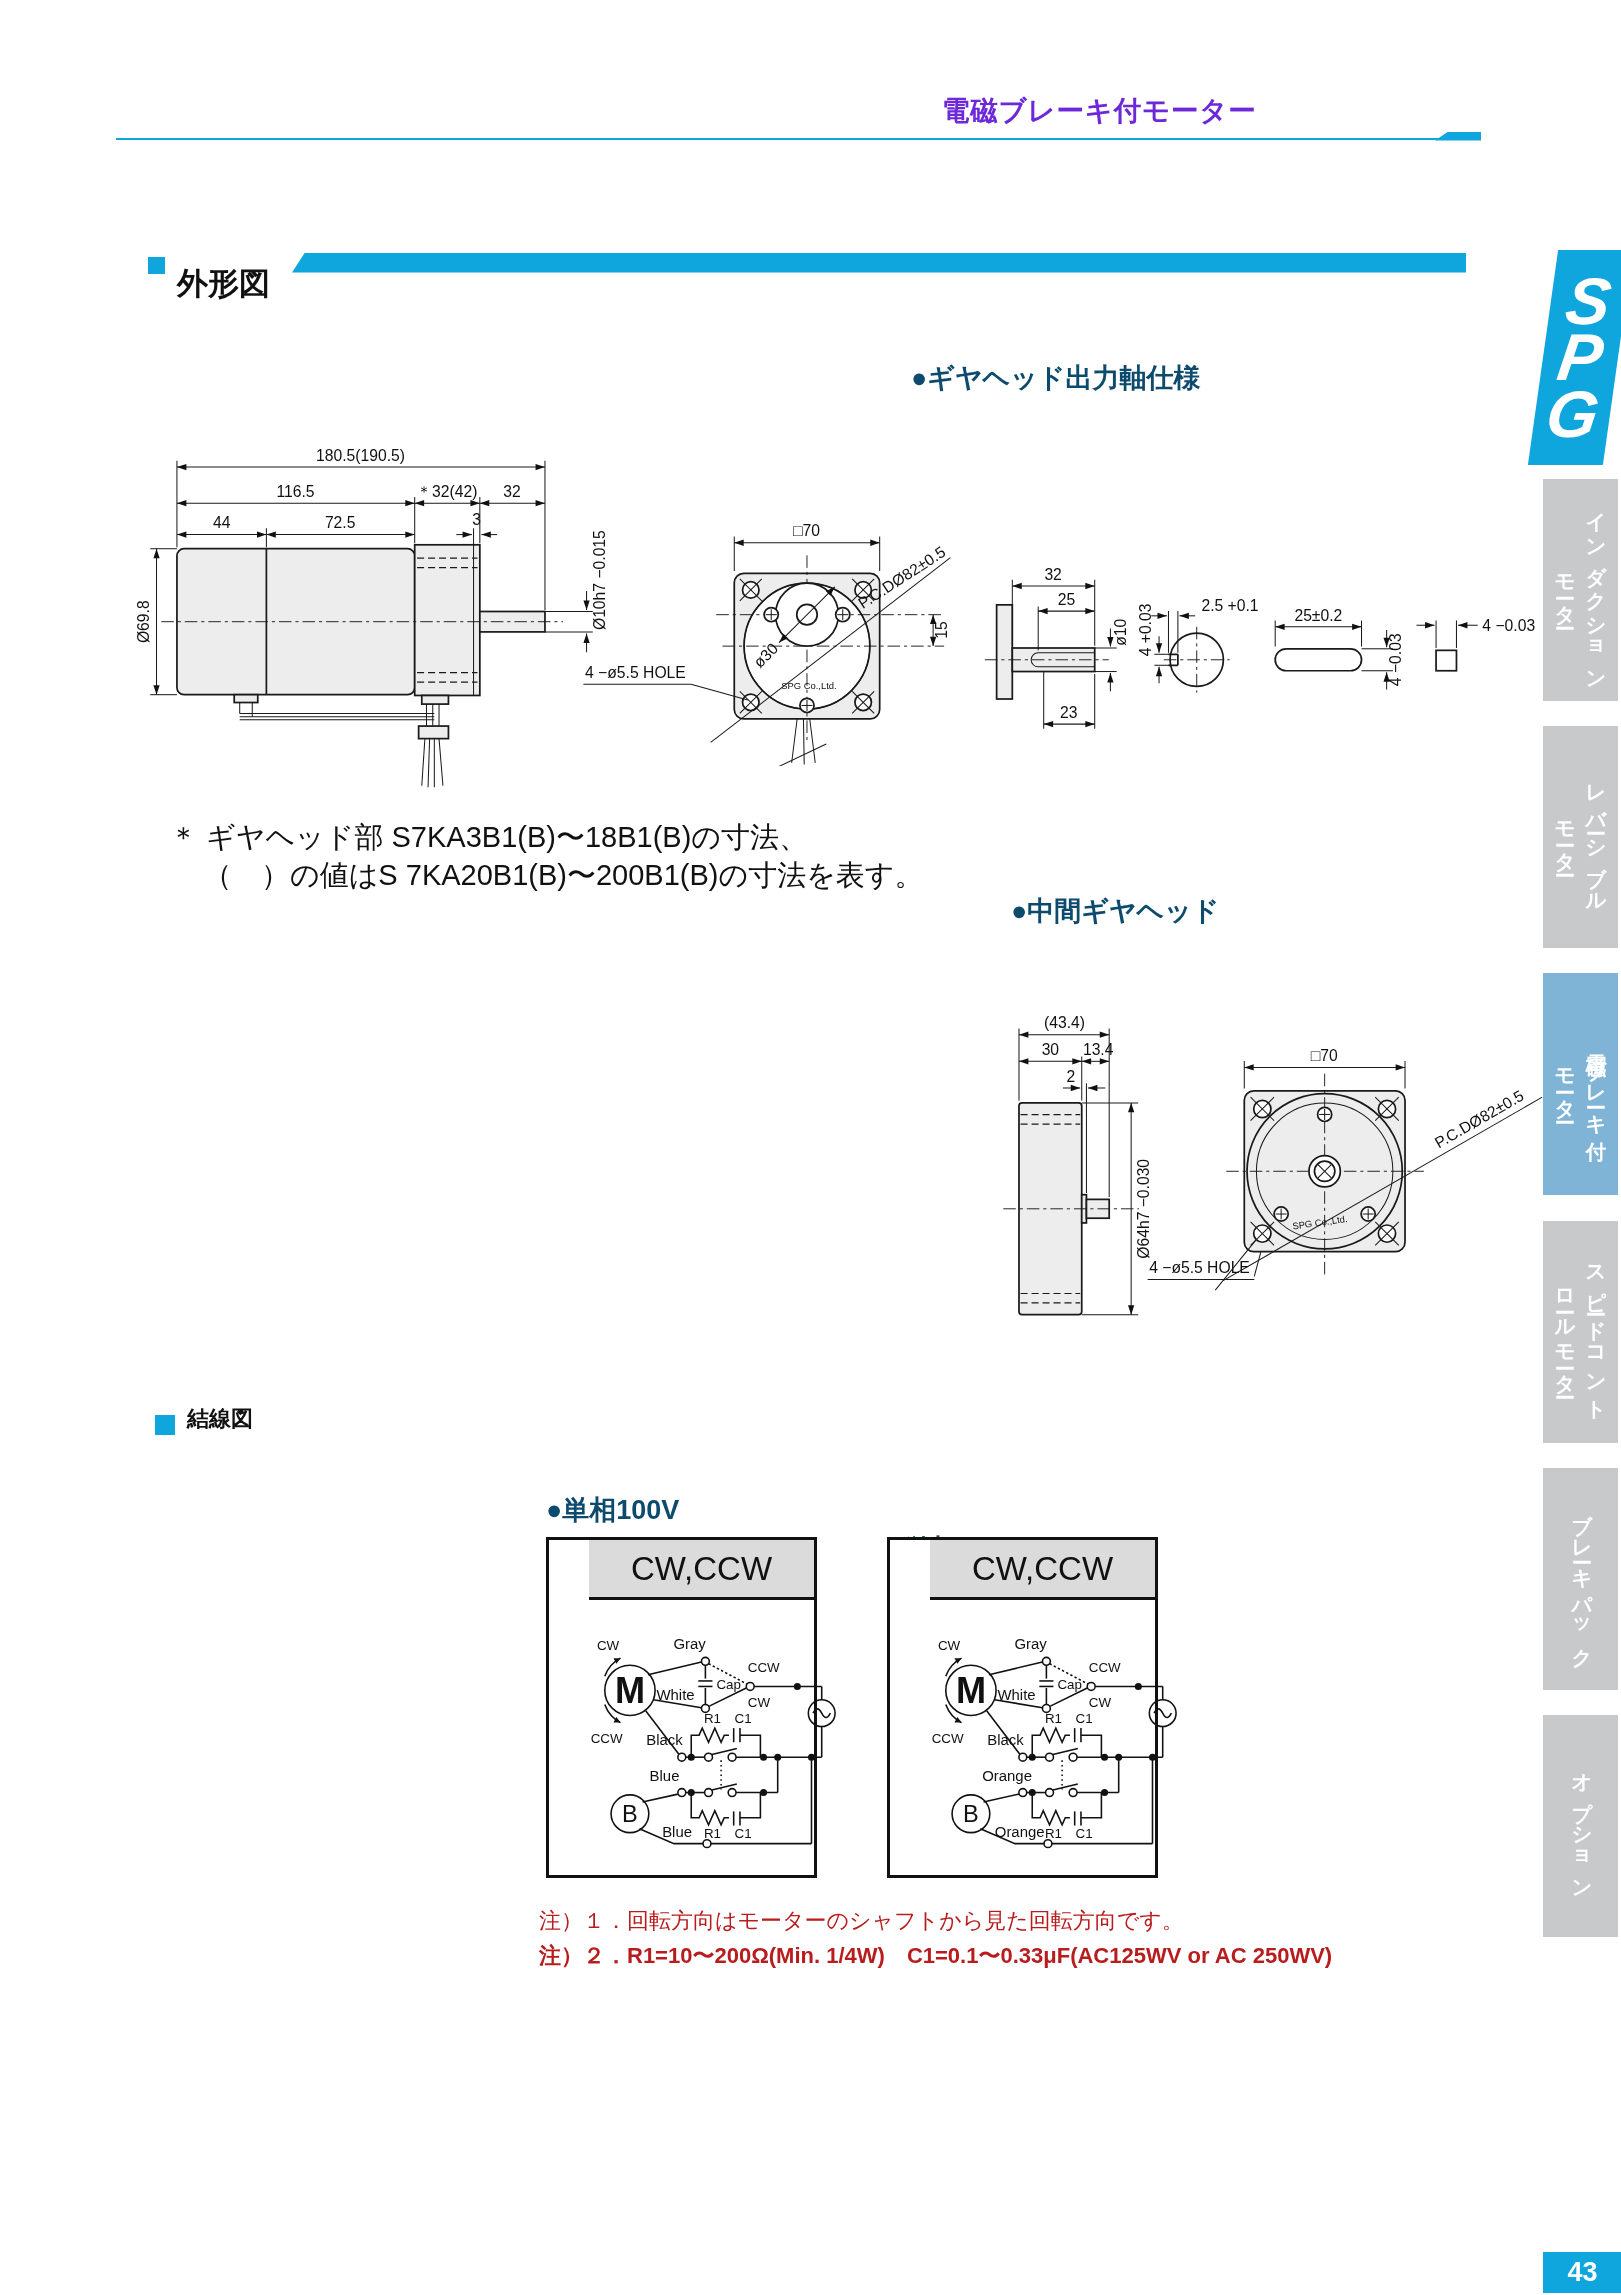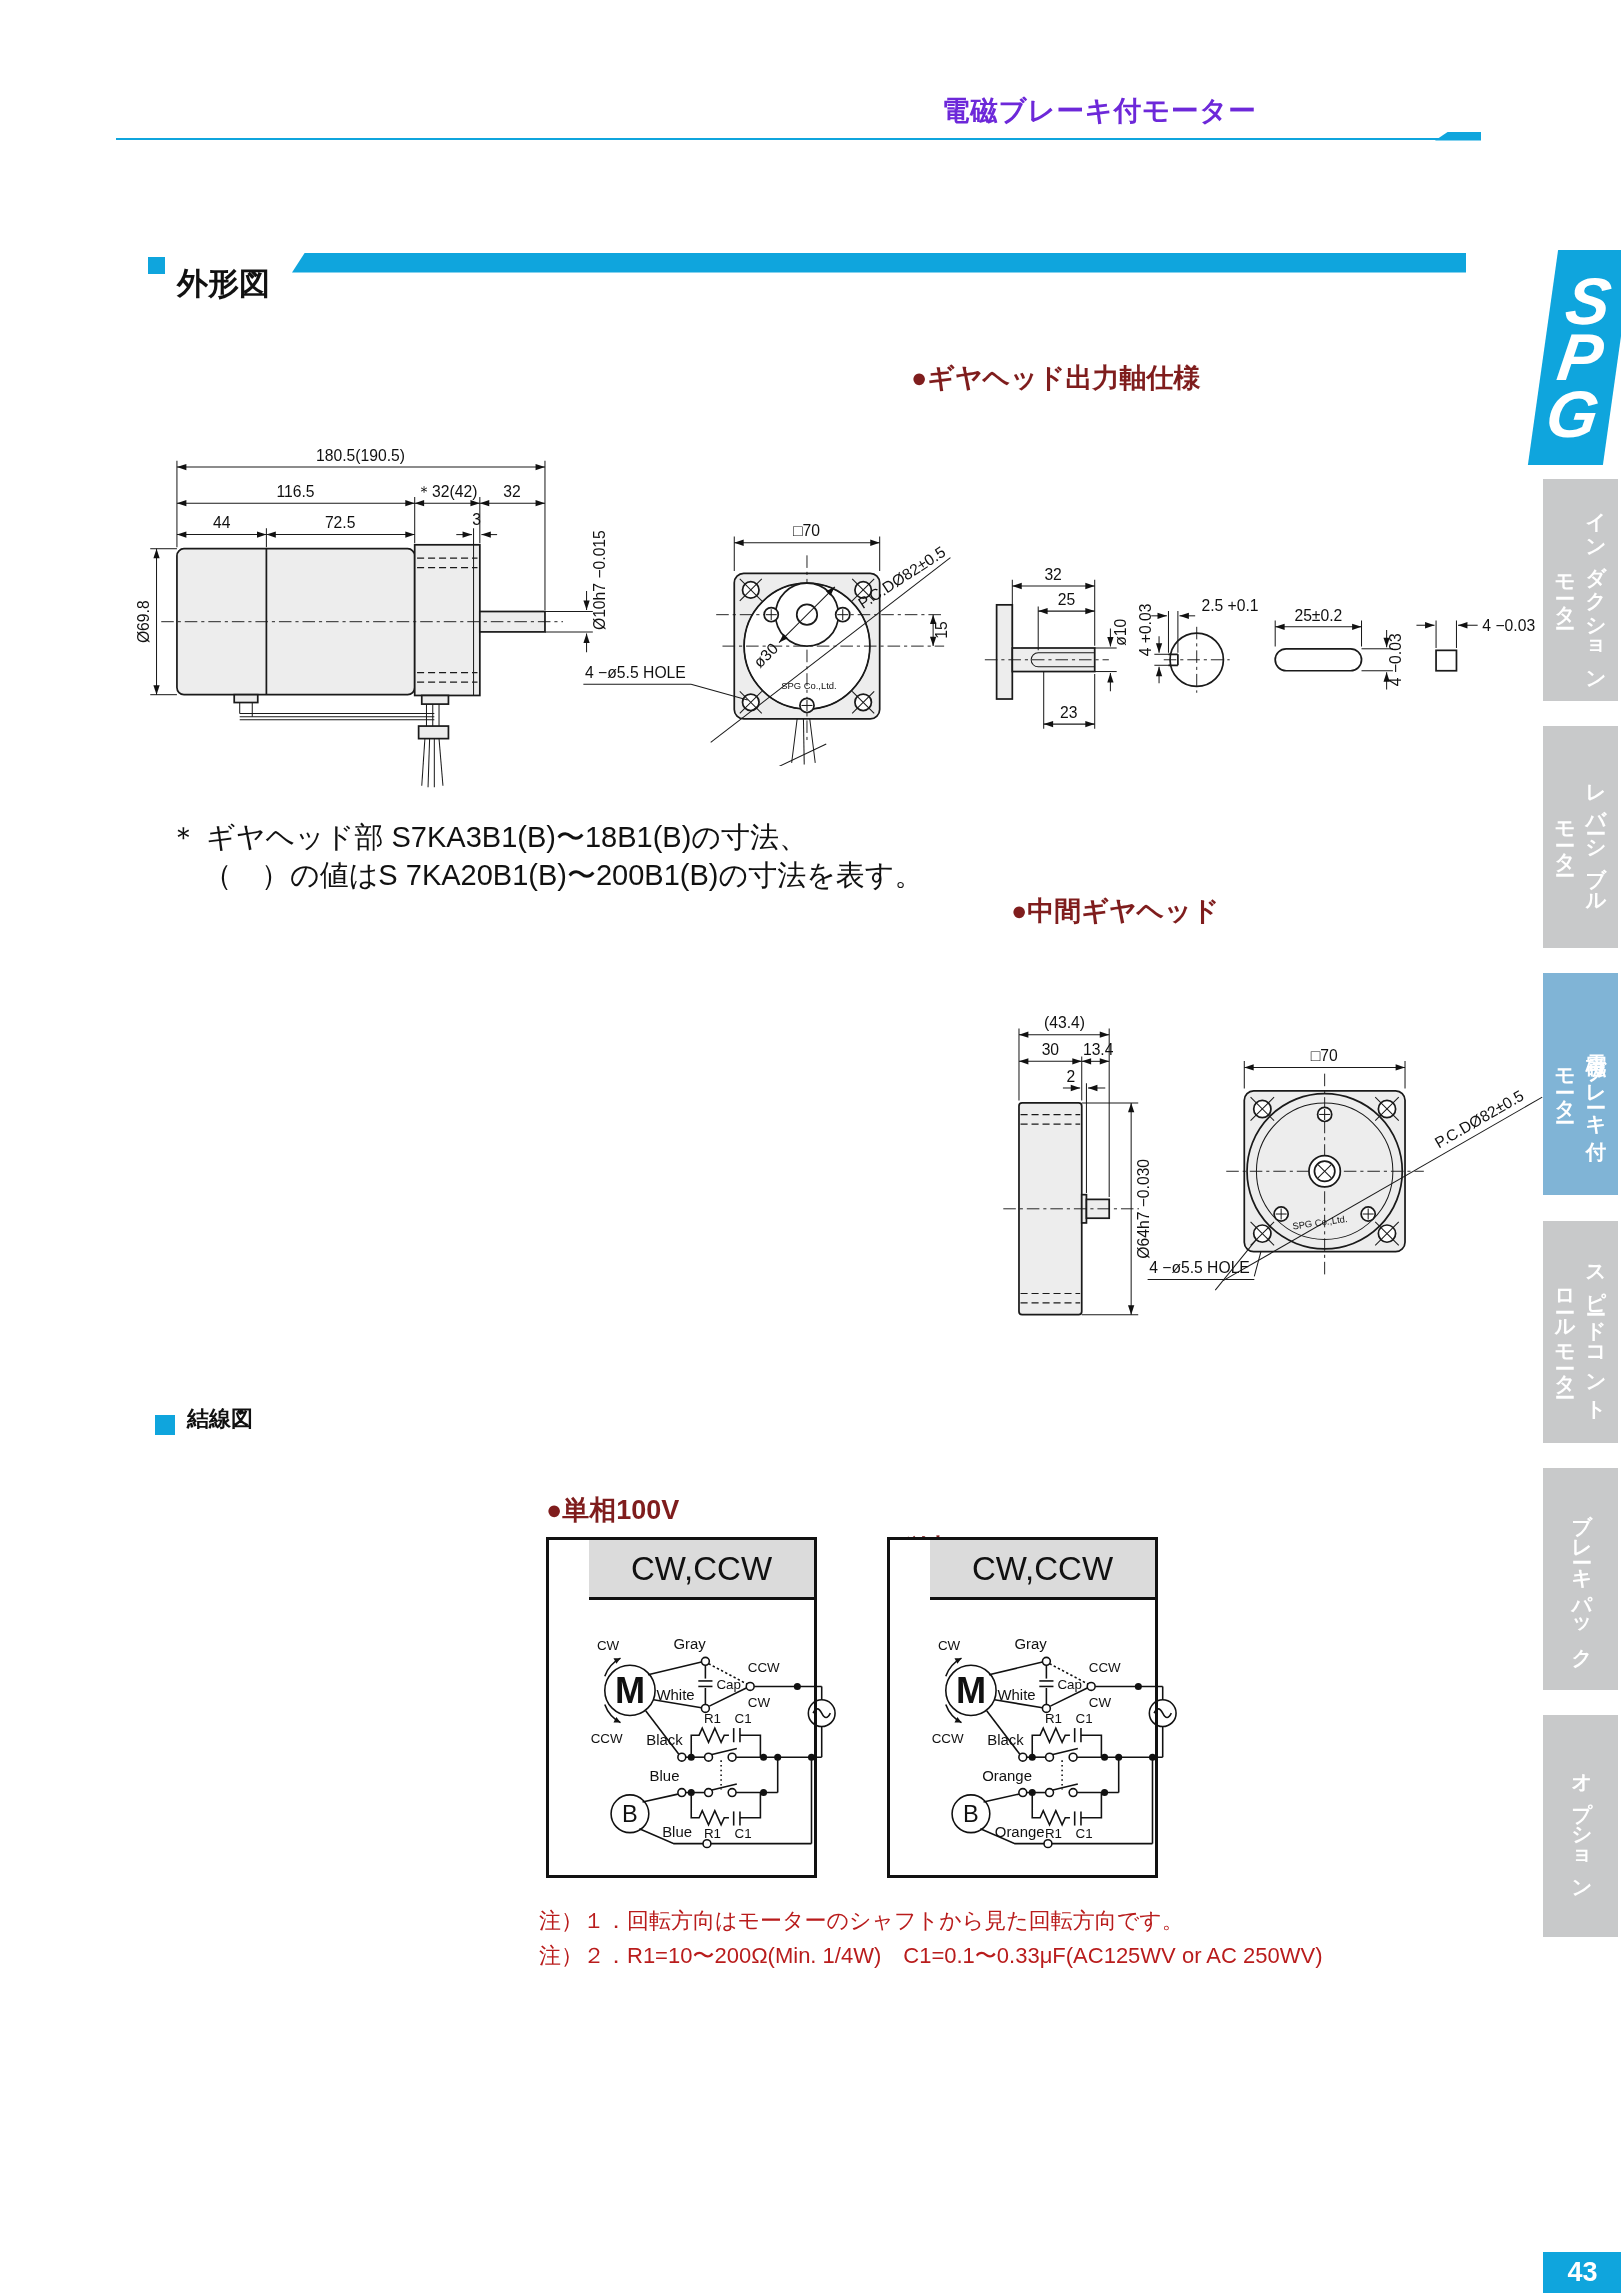--- a/index.html
+++ b/index.html
@@ -6,21 +6,21 @@
   body{width:1622px;height:2295px;position:relative;font-family:"Liberation Sans",sans-serif;color:#111;overflow:hidden;}
   .abs{position:absolute;}
   
   .hdr-title{left:942px;top:93px;width:539px;text-align:left;font-size:27.5px;font-weight:bold;color:#6d28d9;letter-spacing:0.8px;}
   .hdr-rule{left:116px;top:138px;width:1364px;height:2.4px;background:#0FA5DD;}
   .hdr-rule-thick{left:1435px;top:132px;width:46px;height:8.6px;background:#0FA5DD;clip-path:polygon(12.6px 0,100% 0,100% 100%,0 100%);}
   
   .sec-bullet{width:17.3px;height:17.3px;background:#0FA5DD;}
   .sec-title{font-size:31px;font-weight:bold;color:#111;}
   .sec-bar{height:19.6px;background:#0FA5DD;clip-path:polygon(12.6px 0,100% 0,100% 100%,0 100%);}
-  .subttl{font-size:27px;font-weight:bold;color:#7f1d1d;text-align:right;}
+  .subttl{font-size:27px;font-weight:bold;color:#0c4a6e;text-align:right;}
   .note{font-size:29px;color:#111;}
   
   .wbox{width:271px;height:341px;border:3.1px solid #111;background:#fff;box-sizing:border-box;padding-left:40px;}
   .wbox .band{height:57px;background:#DBDBDB;border-bottom:3.1px solid #111;display:flex;align-items:center;justify-content:center;font-size:33px;color:#111;}
   .wnote{font-size:22px;color:#b91c1c;margin-top:16px;}
   
   .logo{left:1543px;top:250px;width:75px;height:215px;background:#0FA5DD;display:flex;flex-direction:column;align-items:center;justify-content:center;color:#fff;font-weight:bold;font-style:italic;font-size:66px;line-height:0.85;transform:skewX(-8deg);}
   .tab{left:1543px;width:75px;height:222px;background:#C8C9CA;display:flex;flex-direction:row-reverse;align-items:center;justify-content:center;gap:3.1px;}
   .tab.active{background:#80B4D6;}
   .tab .vt{writing-mode:vertical-rl;text-orientation:mixed;color:#fff;font-size:20.4px;font-weight:bold;letter-spacing:3.1px;}
@@ -545,21 +545,21 @@
         <circle cx="118" cy="245" r="5"></circle>
           <circle cx="152" cy="245" r="5"></circle>
           <circle cx="182" cy="245" r="5"></circle>
         <circle cx="150" cy="310" r="5"></circle>
       </g>
     </g>
   </svg>
 </div>
 
 <div class="abs wnote" style="left:539px;top:1890px;">注）１．回転方向はモーターのシャフトから見た回転方向です。</div>
-<div class="abs wnote" style="left:539px;top:1925px;">注）２．R1=10〜200Ω(Min. 1/4W)　C1=0.1〜0.33μF(AC125WV or AC 250WV)</div>
+<div class="abs wnote" style="left:539px;top:1925px;font-weight:bold;">注）２．R1=10〜200Ω(Min. 1/4W)　C1=0.1〜0.33μF(AC125WV or AC 250WV)</div>
 
 <div class="abs logo">
   <span>S</span>
   <span>P</span>
   <span>G</span>
 </div>
 
 <div class="abs tab" style="top:479px;">
   <span class="vt">インダクション</span>
   <span class="vt">モーター</span>

